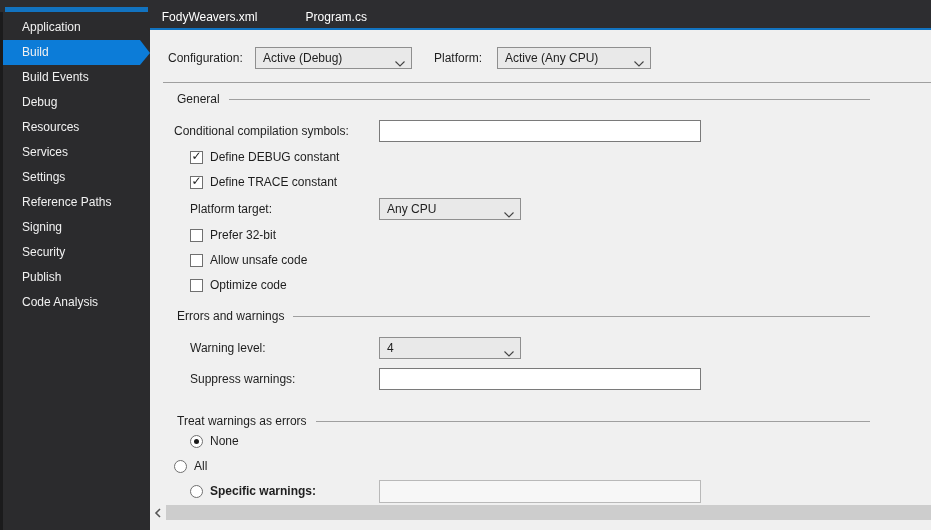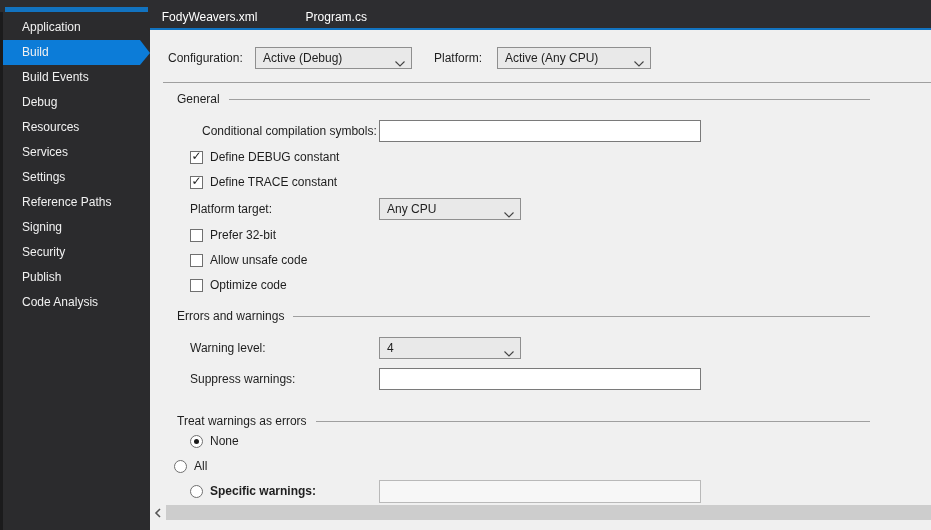--- a/index.html
+++ b/index.html
@@ -173,21 +173,21 @@
       </span>
     </div>
 
     <div class="sep" style="left:13px; top:52px; width:768px;"></div>
 
     <div class="section-header" style="top:62px;">
       <span class="sh-label">General</span>
       <span class="rule"></span>
     </div>
 
-    <div class="row" style="left:52px; top:90px;">
+    <div class="row" style="left:24px; top:90px;">
       <span class="lbl">Conditional compilation symbols:</span>
     </div>
     <div class="textbox" style="left:229px; top:90px; width:322px;"></div>
 
     <div class="row" style="left:40px; top:116px;">
       <span class="checkbox on">
           <span class="mark">✓</span>
         </span>
       <span class="lbl">Define DEBUG constant</span>
     </div>

